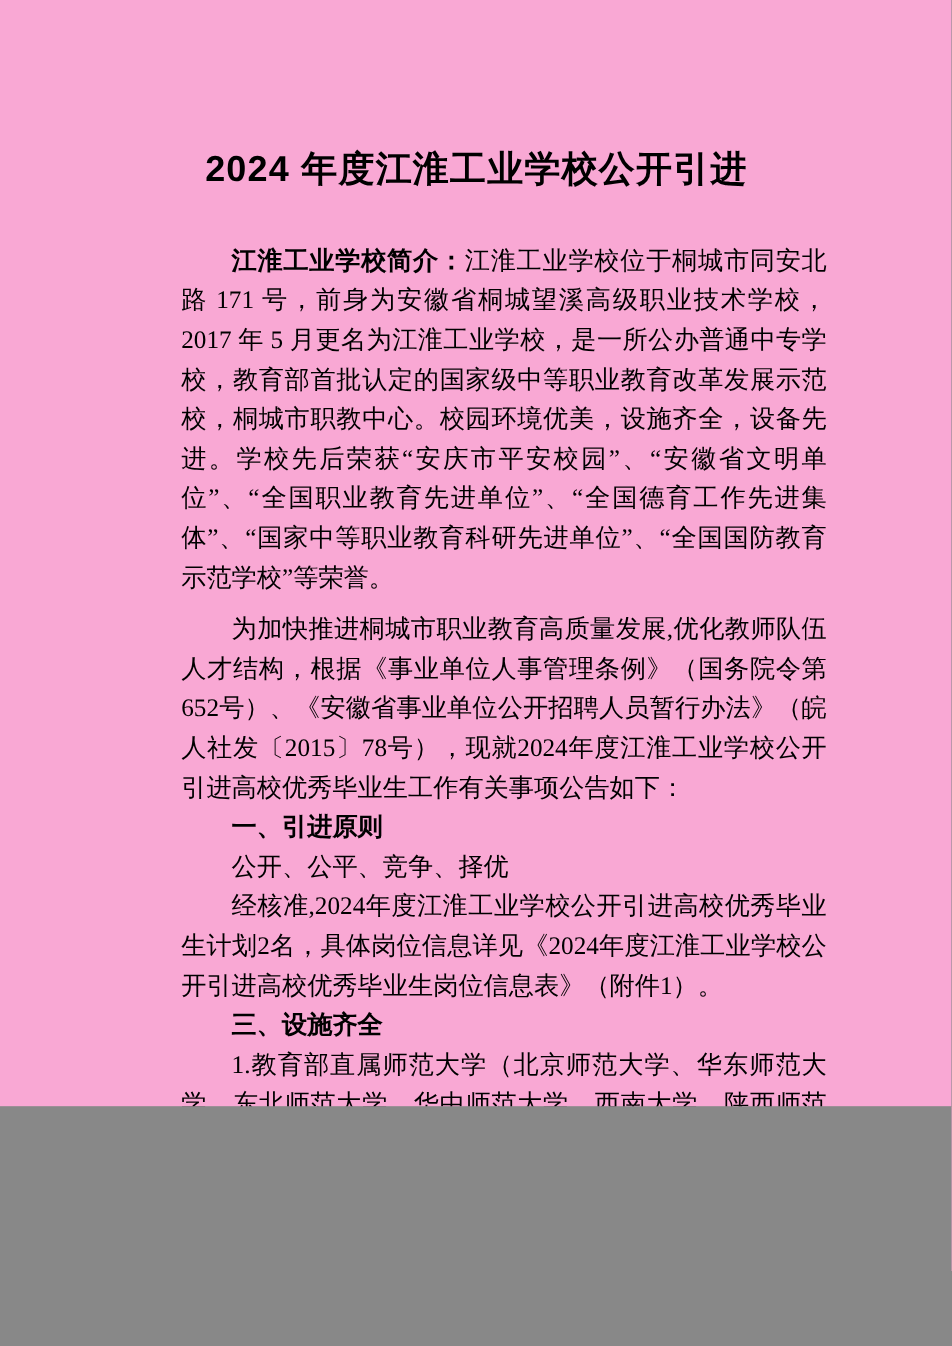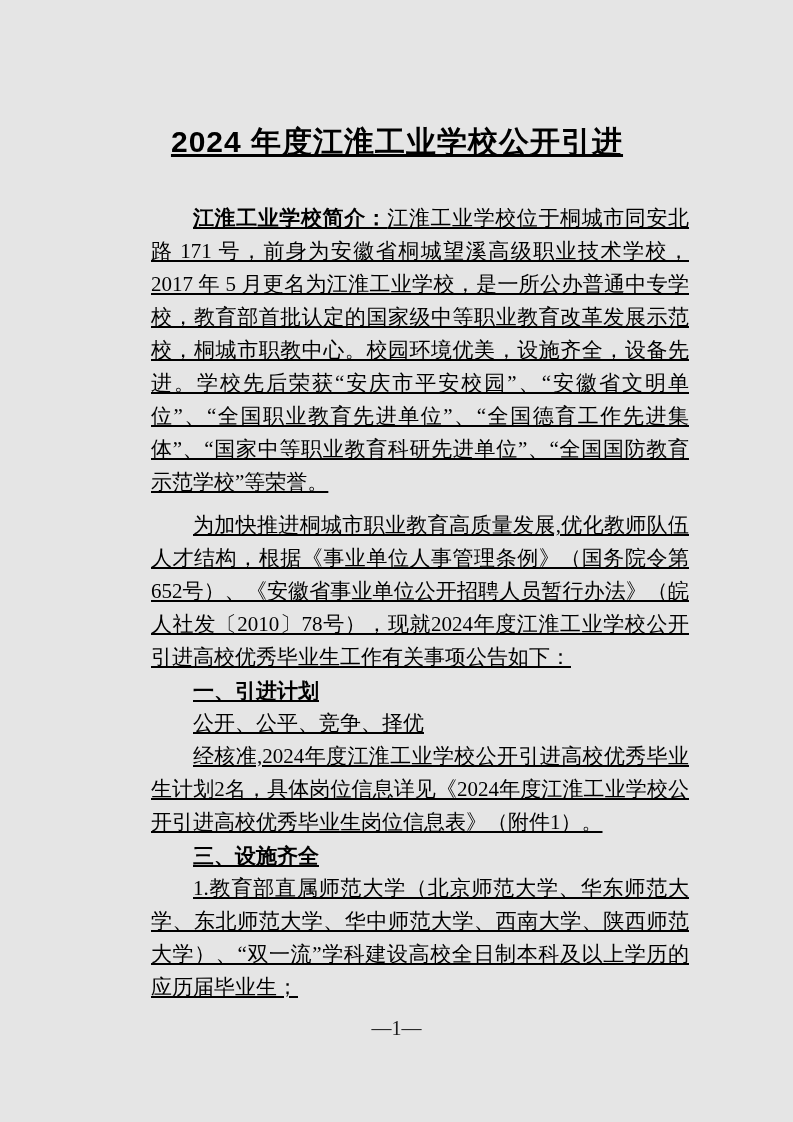--- a/index.html
+++ b/index.html
@@ -3,28 +3,27 @@
 <meta charset="utf-8">
 <style>
   html, body {
     margin: 0;
     padding: 0;
     background: #888;
   }
   .page {
     position: relative;
     width: 793px;
-    height: 1122px;
+    height: 922px;
     margin: 0 auto;
-    background: #e5e5e5;
+    background: #f9a8d4;
     box-sizing: border-box;
     padding: 121px 104px 0 105px;
     color: #000000;
     overflow: hidden;
-    text-decoration: underline;
   }
   .doc-title {
     text-align: center;
     font-family: "Liberation Sans", "DejaVu Sans", sans-serif;
     font-weight: bold;
     font-size: 30px;
     line-height: 42px;
     letter-spacing: 1px;
     margin-bottom: 38px;
   }
@@ -71,23 +70,23 @@
 <div class="page">
 
   <div class="doc-title">
     <div>2024 年度江淮工业学校公开引进</div>
   </div>
 
   <div class="doc-body">
 
     <p><span class="lead-in">江淮工业学校简介：</span><span>江淮工业学校位于桐城市同安北路 171 号，前身为安徽省桐城望溪高级职业技术学校，2017 年 5 月更名为江淮工业学校，是一所公办普通中专学校，教育部首批认定的国家级中等职业教育改革发展示范校，桐城市职教中心。校园环境优美，设施齐全，设备先进。学校先后荣获“安庆市平安校园”、“安徽省文明单位”、“全国职业教育先进单位”、“全国德育工作先进集体”、“国家中等职业教育科研先进单位”、“全国国防教育示范学校”等荣誉。</span></p>
 
-    <p class="preamble">为加快推进桐城市职业教育高质量发展,优化教师队伍人才结构，根据《事业单位人事管理条例》（国务院令第652号）、《安徽省事业单位公开招聘人员暂行办法》（皖人社发〔2010〕78号），现就2024年度江淮工业学校公开引进高校优秀毕业生工作有关事项公告如下：</p>
+    <p class="preamble">为加快推进桐城市职业教育高质量发展,优化教师队伍人才结构，根据《事业单位人事管理条例》（国务院令第652号）、《安徽省事业单位公开招聘人员暂行办法》（皖人社发〔2015〕78号），现就2024年度江淮工业学校公开引进高校优秀毕业生工作有关事项公告如下：</p>
 
-    <div class="sec-heading">一、引进计划</div>
+    <div class="sec-heading">一、引进原则</div>
     <p>公开、公平、竞争、择优</p>
 
     <p>经核准,2024年度江淮工业学校公开引进高校优秀毕业生计划2名，具体岗位信息详见《2024年度江淮工业学校公开引进高校优秀毕业生岗位信息表》（附件1）。</p>
 
     <div class="sec-heading">三、设施齐全</div>
     <p>1.教育部直属师范大学（北京师范大学、华东师范大学、东北师范大学、华中师范大学、西南大学、陕西师范大学）、“双一流”学科建设高校全日制本科及以上学历的应历届毕业生；</p>
 
   </div>
 
   <div class="page-footer">—1—</div>

